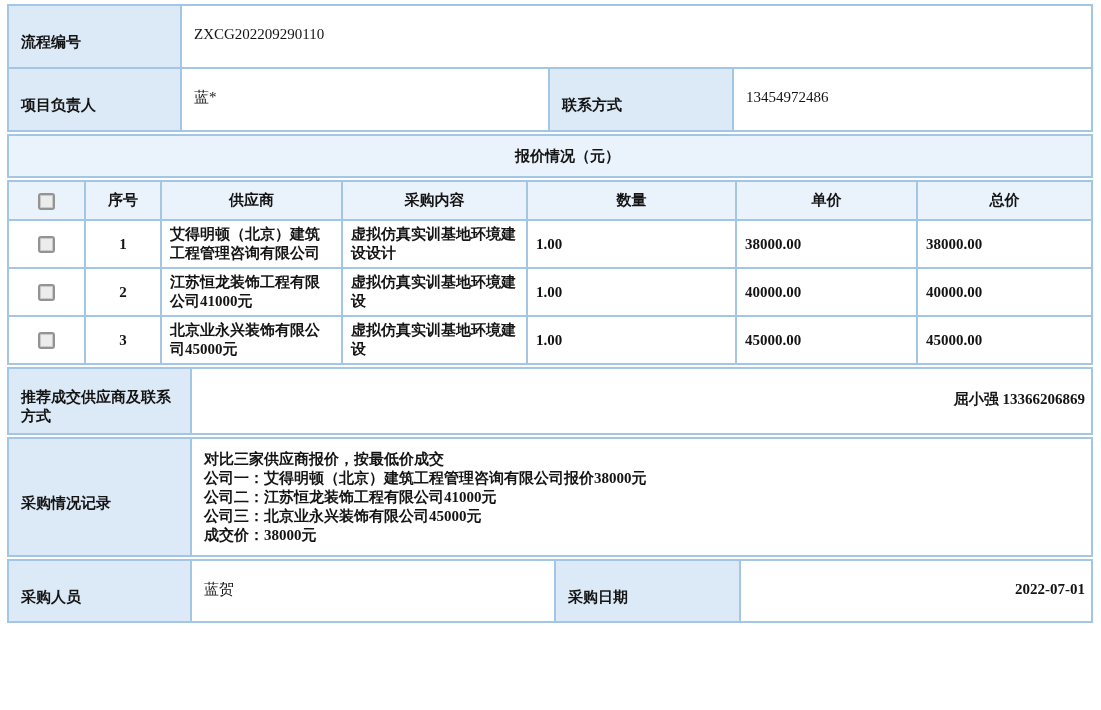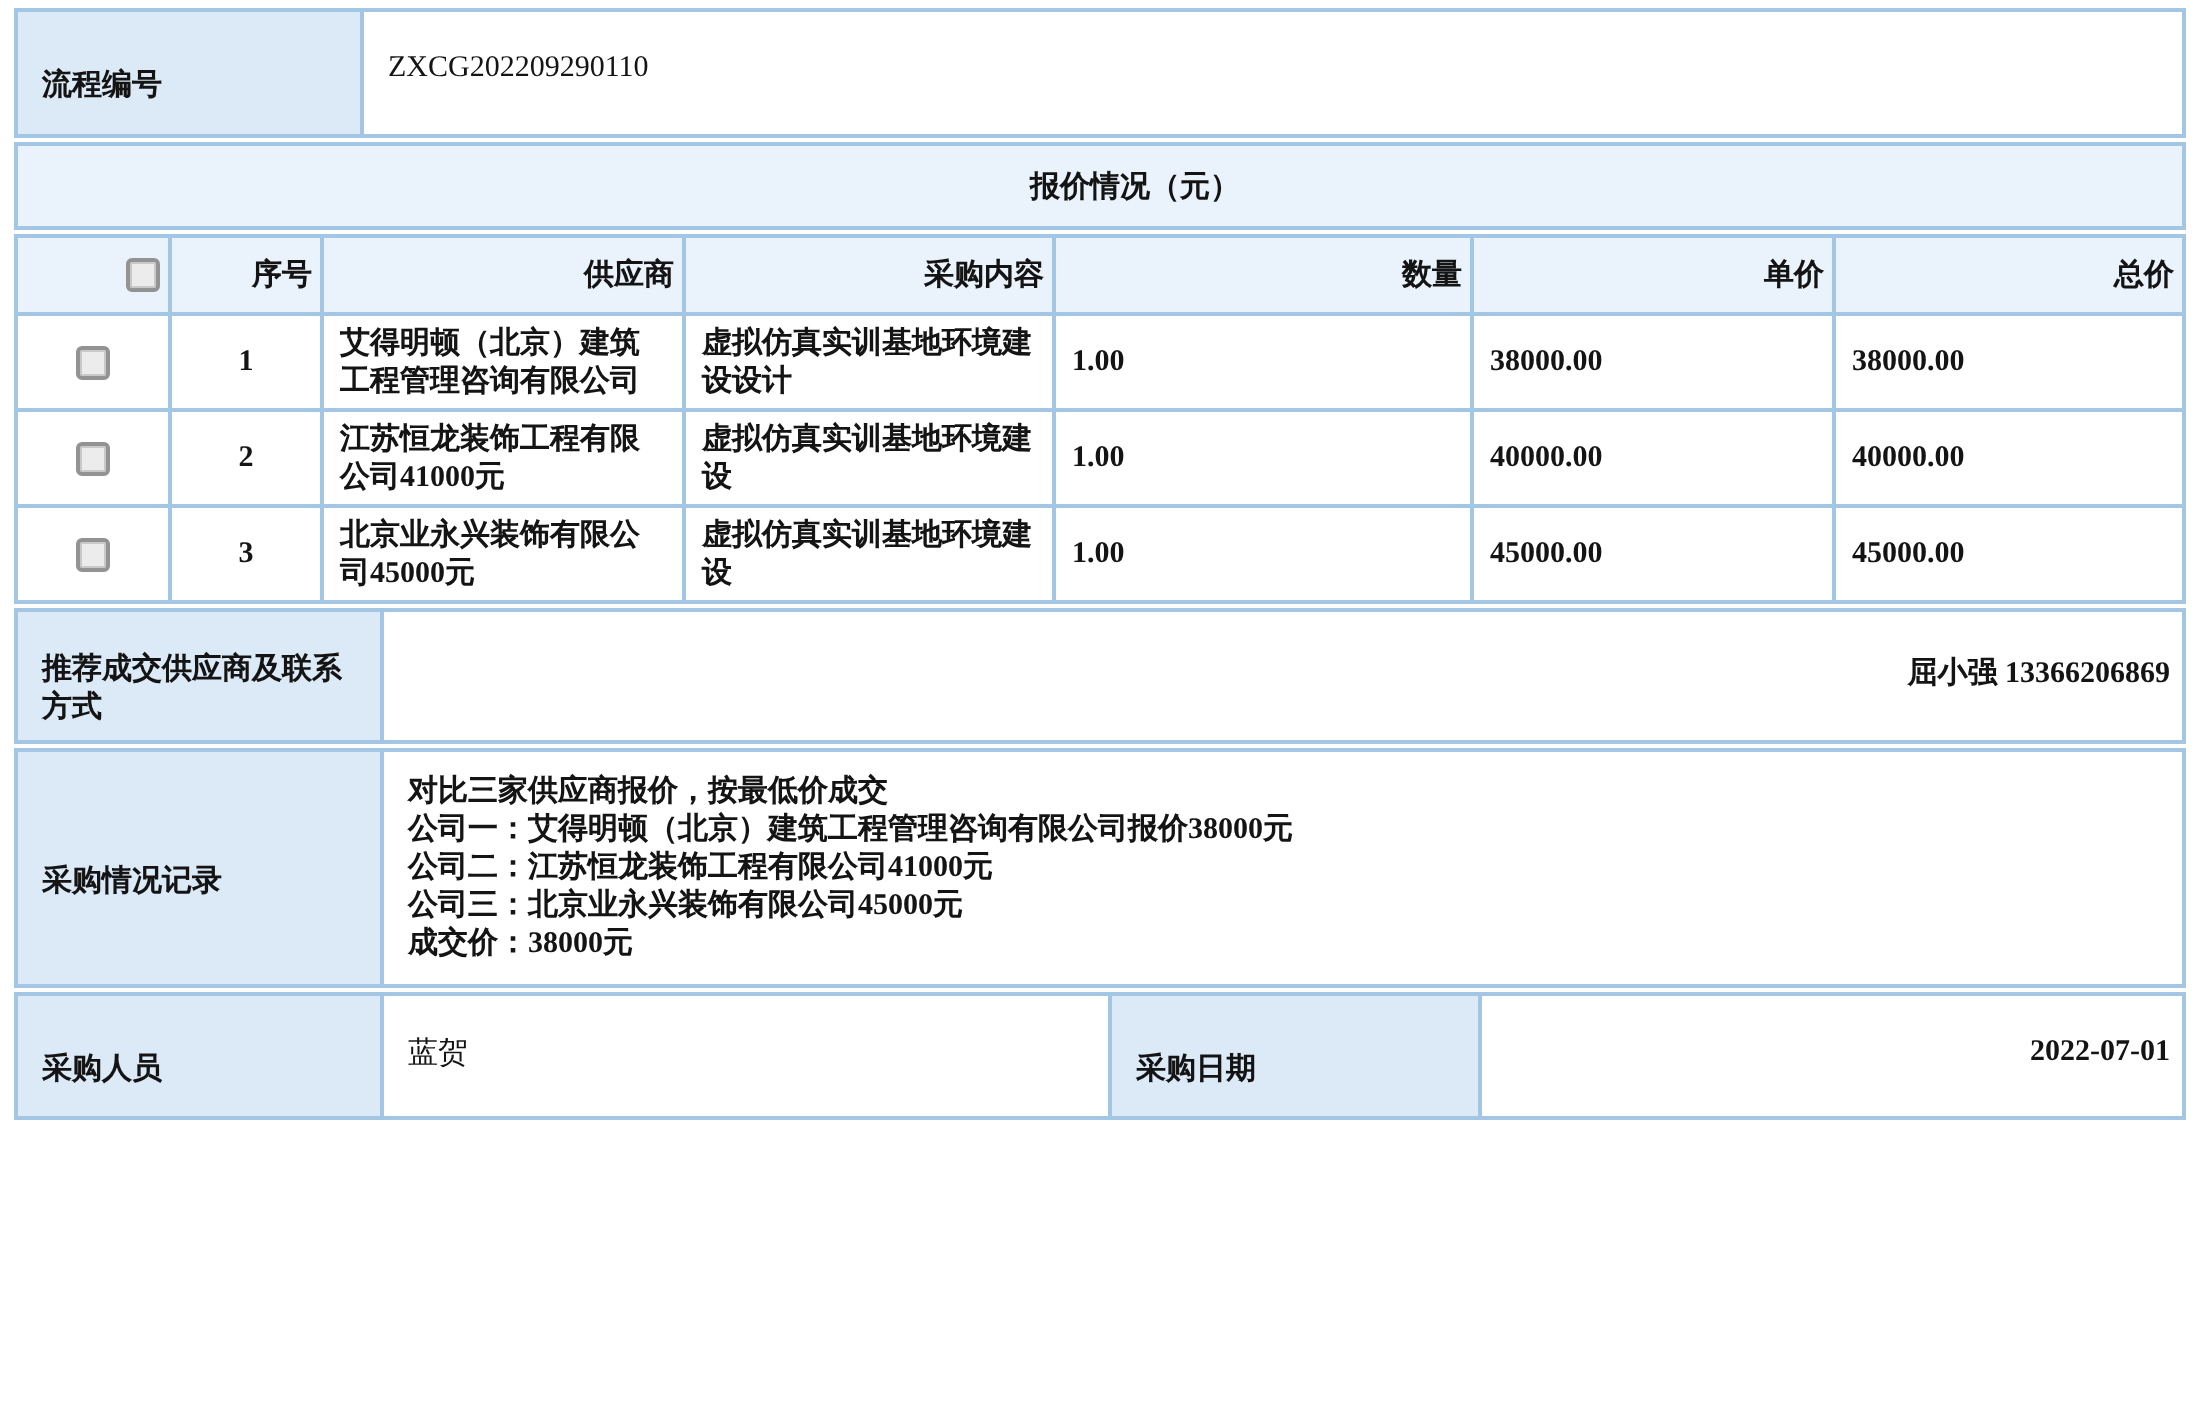--- a/index.html
+++ b/index.html
@@ -6,21 +6,21 @@
   body{font-family:"Liberation Serif","DejaVu Serif",serif;color:var(--text,#141414);}
   .page{width:1101px;height:710px;box-sizing:border-box;padding:4px 8px 0 7px;background:#fff;overflow:hidden;}
   table.tbl{border-collapse:collapse;table-layout:fixed;width:100%;}
   table.tbl + table.tbl{margin-top:2px;}
   table.tbl td{border:2px solid var(--border,#a3c6e5);font-size:15px;vertical-align:middle;overflow:hidden;word-break:break-all;}
   td.lbl{background:var(--label-bg,#dce9f6);font-weight:bold;padding:16px 6px 4px 12px;}
   td.val{background:#fff;padding:0 6px 4px 12px;}
   .info-table td{height:41px;}
   .band-table td{height:38px;background:var(--band-bg,#eaf2fb);text-align:center;font-weight:bold;padding-left:36px;}
   .quote-table td{padding:4px 8px;}
-  .quote-table tr.qh td{height:33px;background:var(--band-bg,#eaf2fb);text-align:right;font-weight:bold;padding:2px 4px;}
+  .quote-table tr.qh td{height:33px;background:var(--band-bg,#eaf2fb);text-align:center;font-weight:bold;padding:2px 4px;}
   .quote-table tr.qr td{height:38px;background:#fff;font-weight:bold;}
   .quote-table td.c{text-align:center;}
   .cb{display:inline-block;width:13px;height:13px;background:#ececec;border:2px solid #939393;border-radius:3px;box-shadow:inset 0 0 0 1px #c9c9c9;vertical-align:middle;cursor:pointer;}
   .rec-table td{height:44px;}
   .record-table td.lbl{height:96px;}
   .record-table td.val{padding:5px 6px 5px 12px;}
   .record-line{font-weight:bold;line-height:19px;}
   .b{font-weight:bold;text-align:right;}
   .bottom-table tr.r1 td{height:40px;}
 </style>
@@ -33,20 +33,26 @@
     <colgroup>
         <col style="width:173px">
         <col style="width:368px">
         <col style="width:184px">
         <col>
       </colgroup>
     <tbody>
         <tr>
       <td class="lbl">流程编号</td>
       <td class="val" colspan="3">ZXCG202209290110</td>
+    </tr>
+    <tr>
+      <td class="lbl">项目负责人</td>
+      <td class="val">蓝*</td>
+      <td class="lbl">联系方式</td>
+      <td class="val">13454972486</td>
     </tr>
   </tbody>
     </table>
 
   <table class="tbl band-table">
     <tbody>
         <tr>
       <td>报价情况（元）</td>
     </tr>
   </tbody>

